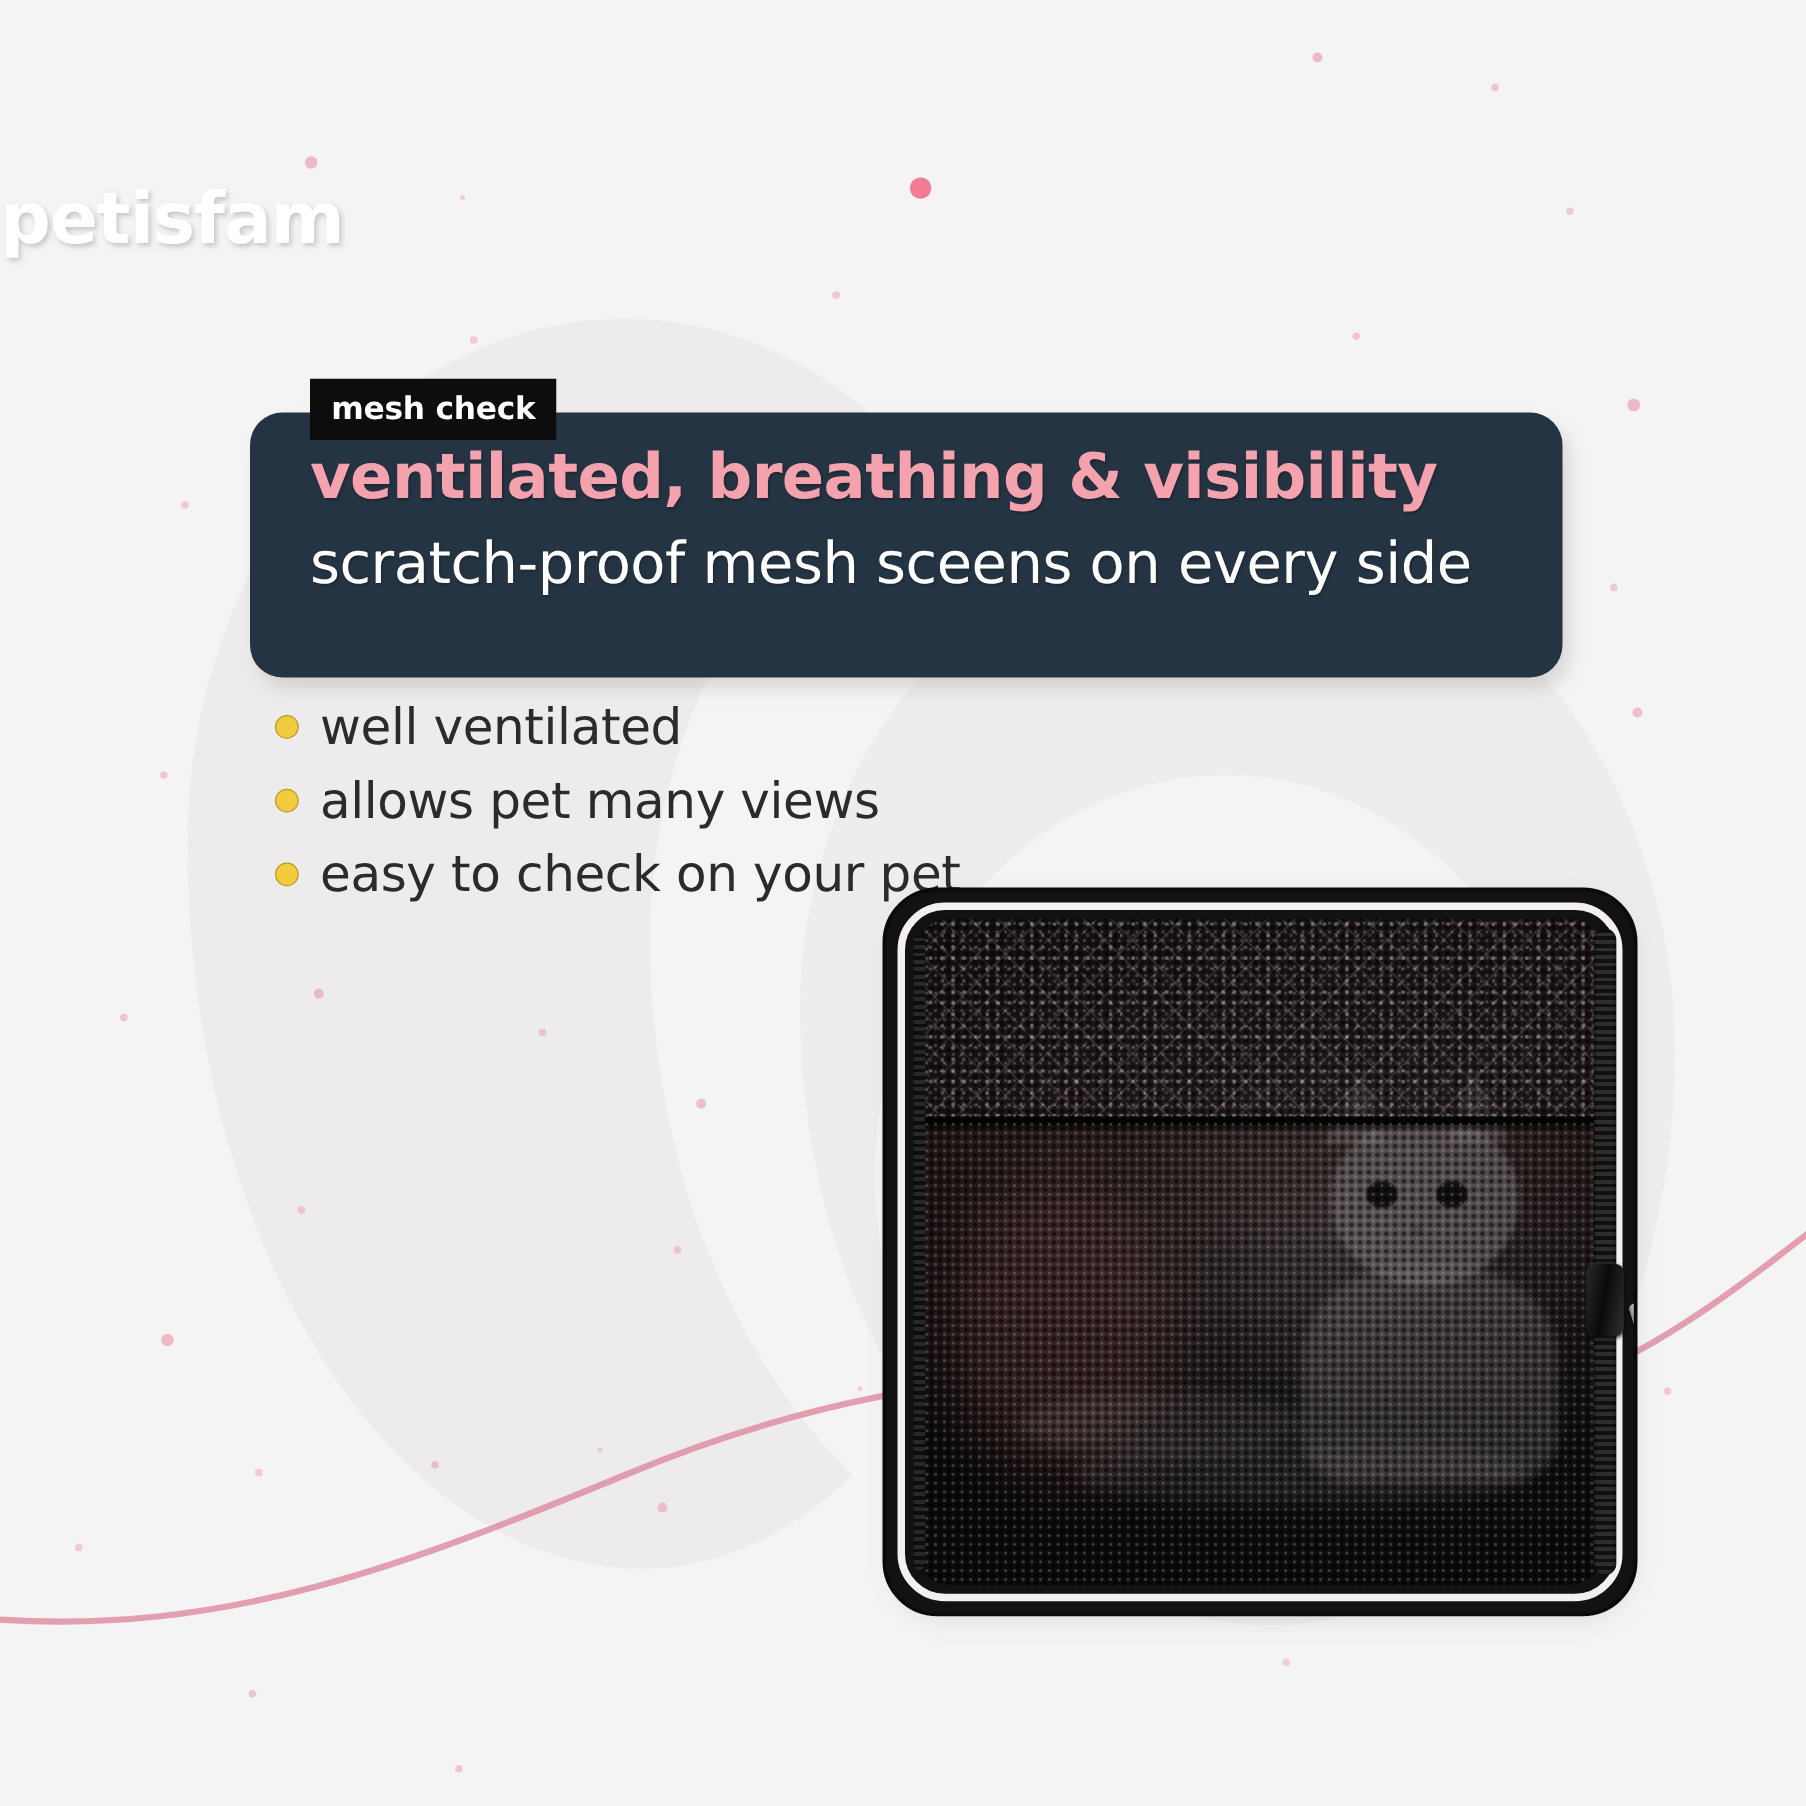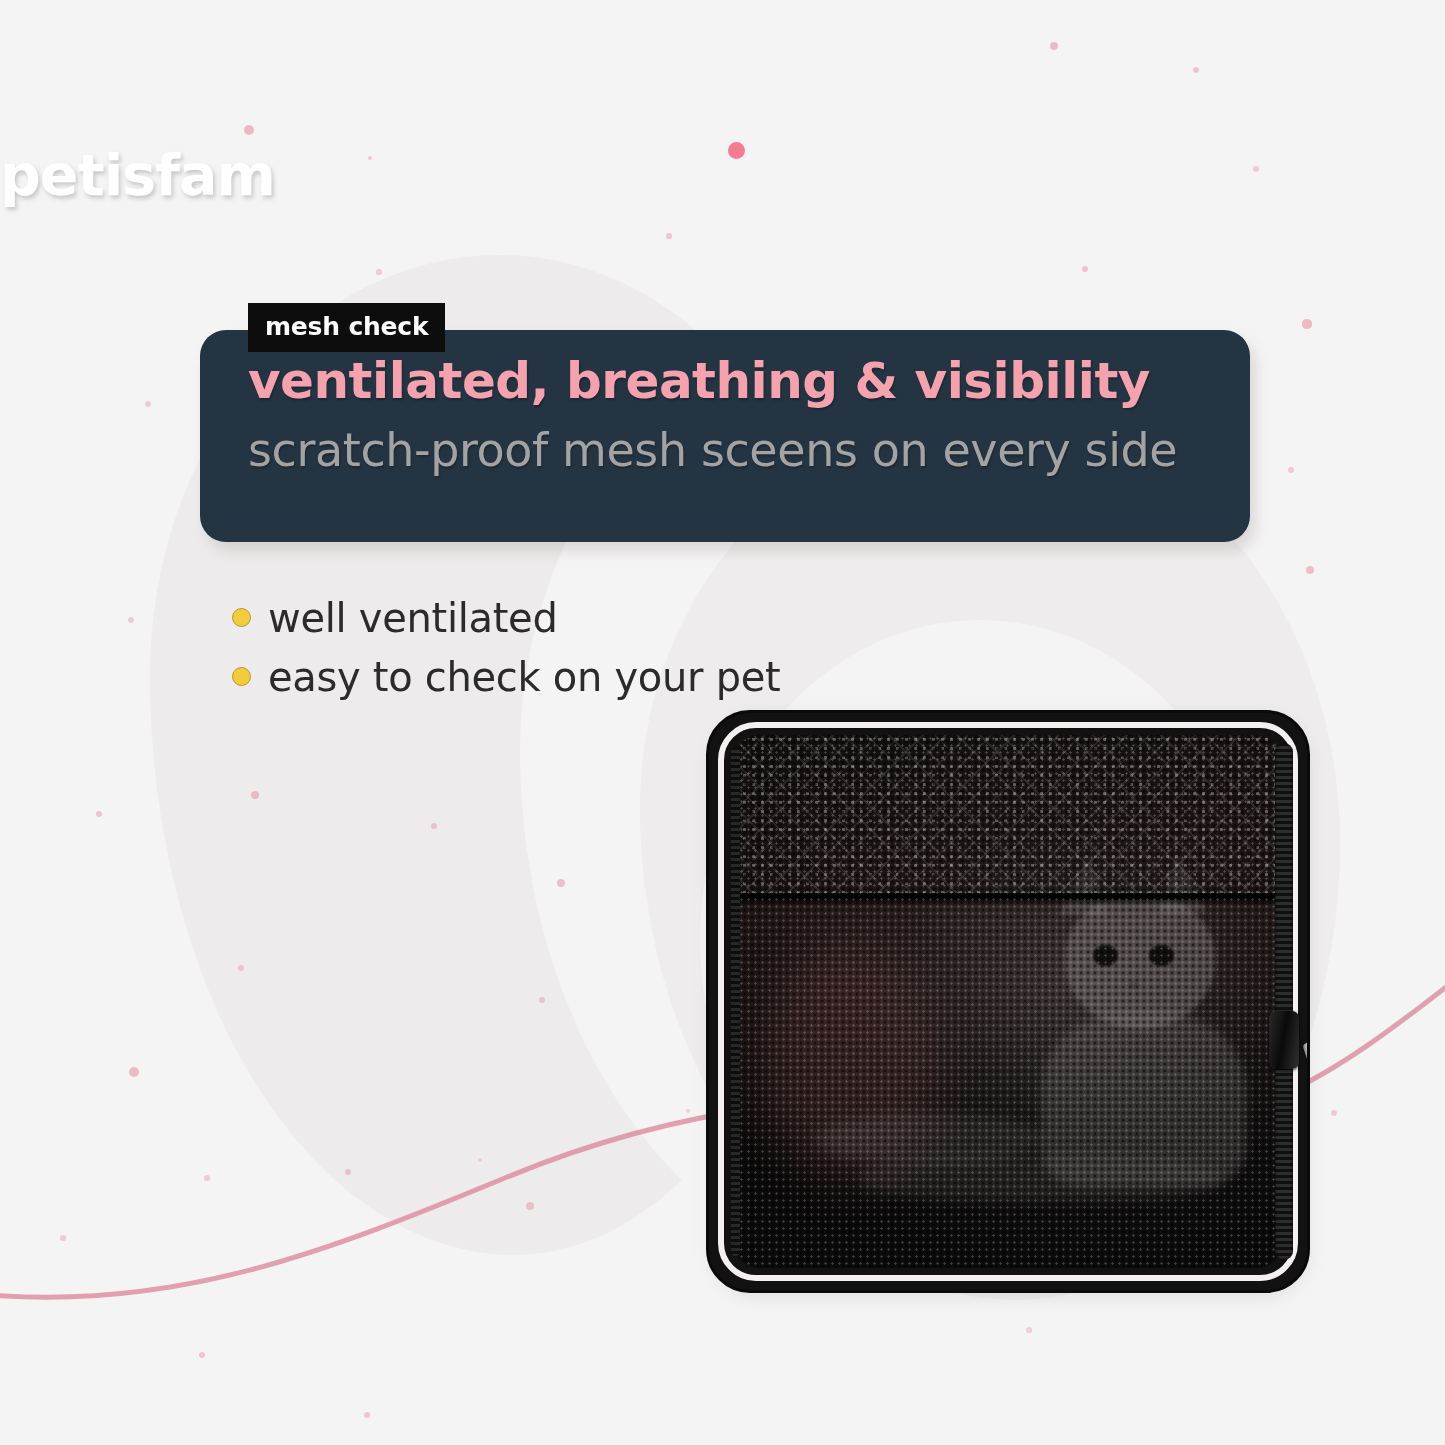--- a/index.html
+++ b/index.html
@@ -130,21 +130,21 @@
     text-shadow: 1px 2px 2px rgba(0,0,0,.28);
   }
   .subheadline {
     position: absolute;
     left: 48px;
     top: 93px;
     font-family: "DejaVu Sans", sans-serif;
     font-weight: normal;
     font-size: 46px;
     letter-spacing: -0.4px;
-    color: #a3a3a3;
+    color: #ffffff;
     white-space: nowrap;
     text-shadow: 1px 2px 2px rgba(0,0,0,.25);
   }
 
   
   .tag {
     position: absolute;
     left: 248px;
     top: 303px;
     background: #0d0d0d;
@@ -153,24 +153,23 @@
     font-weight: bold;
     font-size: 25px;
     letter-spacing: -0.2px;
     padding: 9px 17px 11px 17px;
     white-space: nowrap;
   }
 
   
   .bullets {
     position: absolute;
-    left: 232px;
+    left: 220px;
     top: 552px;
     width: 620px;
-    margin-top: 36px;
   }
   .bullet-row {
     display: flex;
     align-items: center;
     height: 59px;
     margin-bottom: 0;
   }
   .bullet-dot {
     width: 17px;
     height: 17px;
@@ -482,20 +481,24 @@
 
   <div class="tag">mesh check</div>
 
   <div class="bullets">
     <div class="bullet-row">
       <span class="bullet-dot"></span>
       <span class="bullet-text">well ventilated</span>
     </div>
     <div class="bullet-row">
       <span class="bullet-dot"></span>
+      <span class="bullet-text">allows pet many views</span>
+    </div>
+    <div class="bullet-row">
+      <span class="bullet-dot"></span>
       <span class="bullet-text">easy to check on your pet</span>
     </div>
   </div>
 
   <div class="carrier">
     <div class="carrier-shadow"></div>
     <div class="carrier-shell">
       <div class="mesh-window">
         <div class="interior-glow"></div>
 

